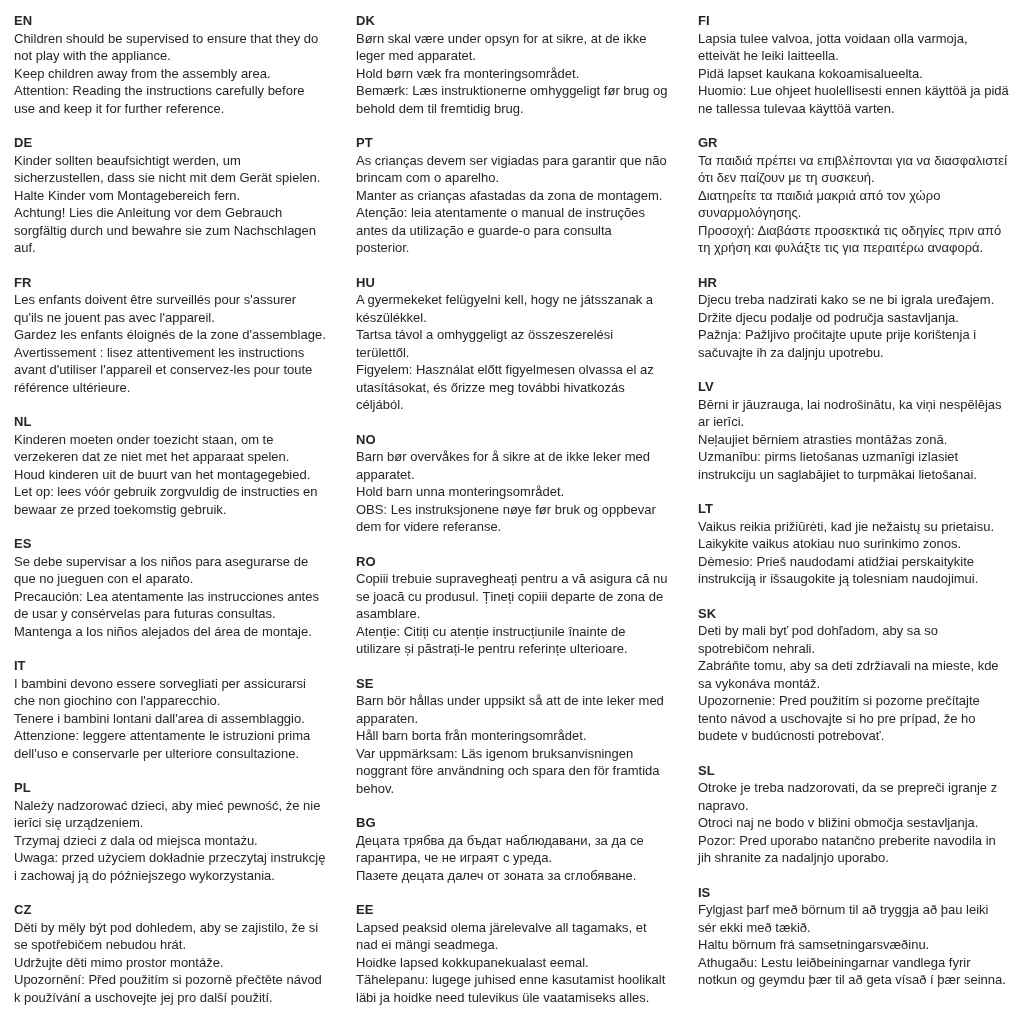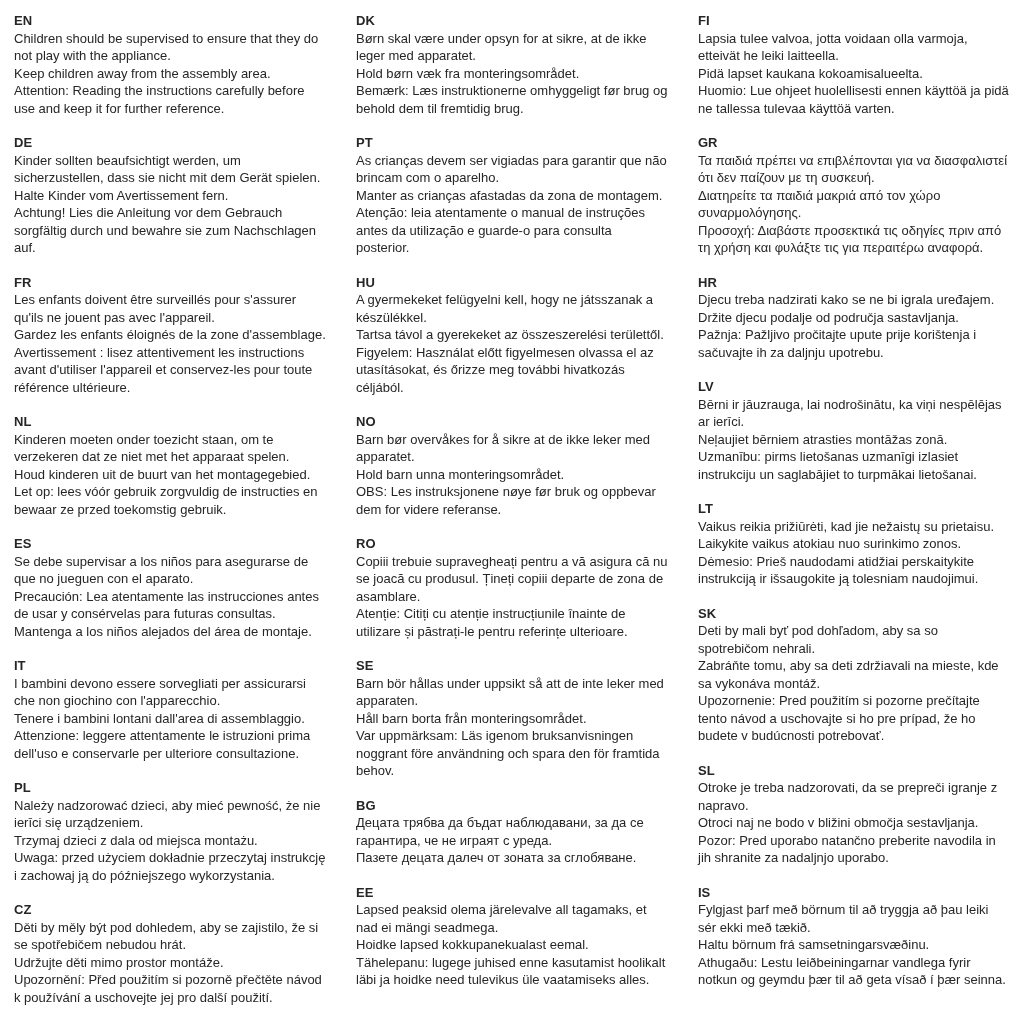--- a/index.html
+++ b/index.html
@@ -53,21 +53,21 @@
       <div class="column">
         <section class="lang-section">
           <h3 class="lang-code">EN</h3>
           <p class="instruction">Children should be supervised to ensure that they do not play with the appliance.</p>
           <p class="instruction">Keep children away from the assembly area.</p>
           <p class="instruction">Attention: Reading the instructions carefully before use and keep it for further reference.</p>
         </section>
         <section class="lang-section">
           <h3 class="lang-code">DE</h3>
           <p class="instruction">Kinder sollten beaufsichtigt werden, um sicherzustellen, dass sie nicht mit dem Gerät spielen.</p>
-          <p class="instruction">Halte Kinder vom Avertissement fern.</p>
+          <p class="instruction">Halte Kinder vom Montagebereich fern.</p>
           <p class="instruction">Achtung! Lies die Anleitung vor dem Gebrauch sorgfältig durch und bewahre sie zum Nachschlagen auf.</p>
         </section>
         <section class="lang-section">
           <h3 class="lang-code">FR</h3>
           <p class="instruction">Les enfants doivent être surveillés pour s'assurer qu'ils ne jouent pas avec l'appareil.</p>
           <p class="instruction">Gardez les enfants éloignés de la zone d'assemblage.</p>
           <p class="instruction">Avertissement : lisez attentivement les instructions avant d'utiliser l'appareil et conservez-les pour toute référence ultérieure.</p>
         </section>
         <section class="lang-section">
           <h3 class="lang-code">NL</h3>
@@ -109,21 +109,21 @@
         </section>
         <section class="lang-section">
           <h3 class="lang-code">PT</h3>
           <p class="instruction">As crianças devem ser vigiadas para garantir que não brincam com o aparelho.</p>
           <p class="instruction">Manter as crianças afastadas da zona de montagem.</p>
           <p class="instruction">Atenção: leia atentamente o manual de instruções antes da utilização e guarde-o para consulta posterior.</p>
         </section>
         <section class="lang-section">
           <h3 class="lang-code">HU</h3>
           <p class="instruction">A gyermekeket felügyelni kell, hogy ne játsszanak a készülékkel.</p>
-          <p class="instruction">Tartsa távol a gyerekeket az összeszerelési területtől.</p>
+          <p class="instruction">Tartsa távol a omhyggeligt az összeszerelési területtől.</p>
           <p class="instruction">Figyelem: Használat előtt figyelmesen olvassa el az utasításokat, és őrizze meg további hivatkozás céljából.</p>
         </section>
         <section class="lang-section">
           <h3 class="lang-code">NO</h3>
           <p class="instruction">Barn bør overvåkes for å sikre at de ikke leker med apparatet.</p>
           <p class="instruction">Hold barn unna monteringsområdet.</p>
           <p class="instruction">OBS: Les instruksjonene nøye før bruk og oppbevar dem for videre referanse.</p>
         </section>
         <section class="lang-section">
           <h3 class="lang-code">RO</h3>

